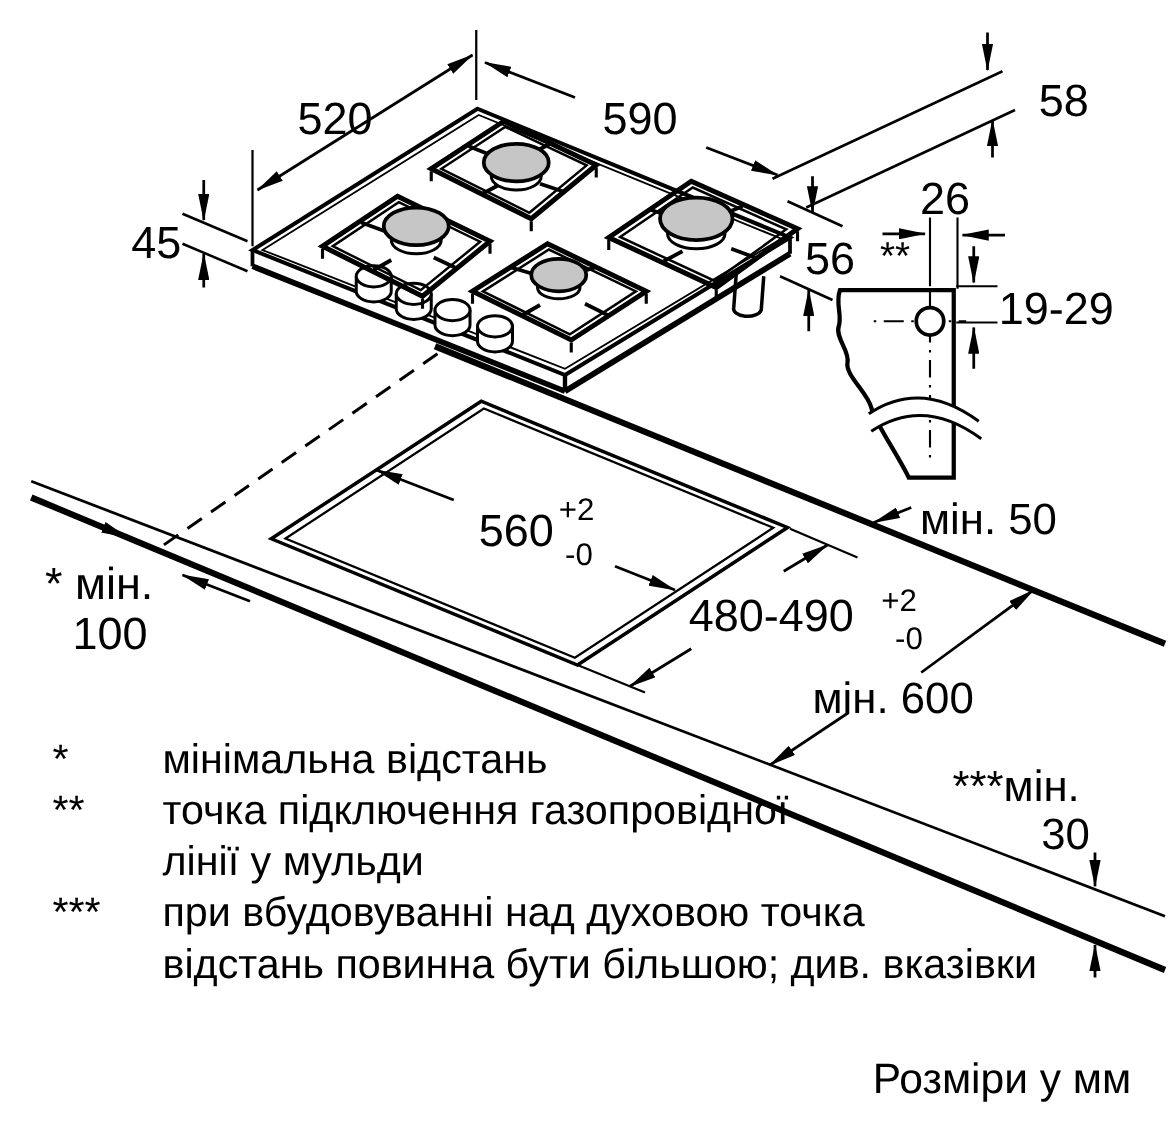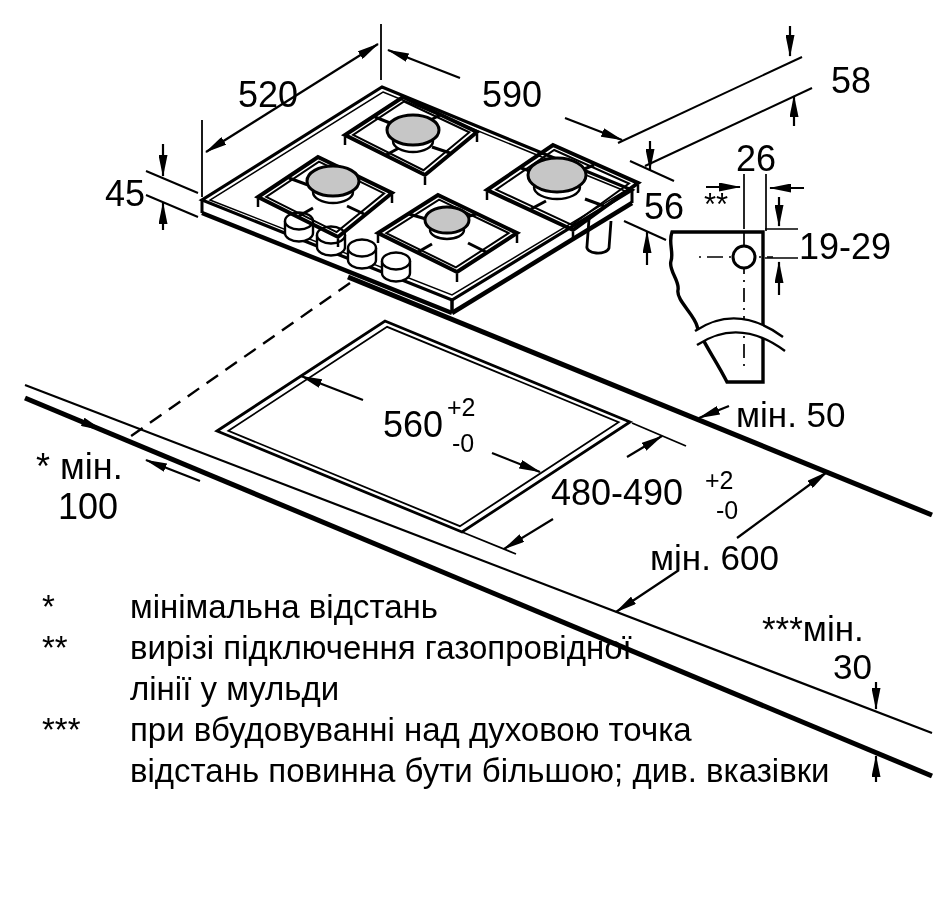--- a/index.html
+++ b/index.html
@@ -241,26 +241,27 @@
 <div class="footnotes">
   <div class="fn-row">
     <div class="fn-marker">*</div>
     <div class="fn-lines">
       <div>мінімальна відстань</div>
     </div>
   </div>
   <div class="fn-row">
     <div class="fn-marker">**</div>
     <div class="fn-lines">
-      <div>вирізі підключення газопровідної</div>
+      <div>точка підключення газопровідної</div>
       <div>лінії у мульди</div>
     </div>
   </div>
   <div class="fn-row">
     <div class="fn-marker">***</div>
     <div class="fn-lines">
       <div>при вбудовуванні над духовою точка</div>
       <div>відстань повинна бути більшою; див. вказівки</div>
     </div>
   </div>
 </div>
 
+<div class="units-note">Розміри у мм</div>
 </div>
 
 </body></html>

